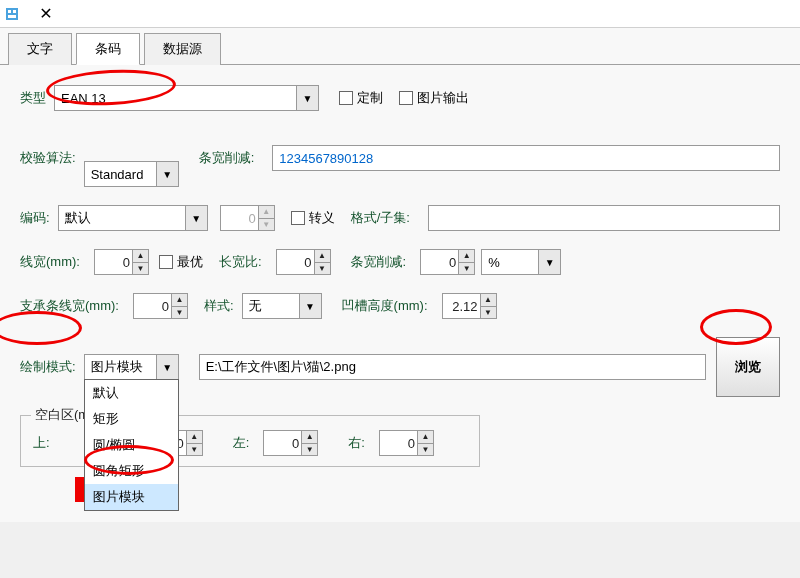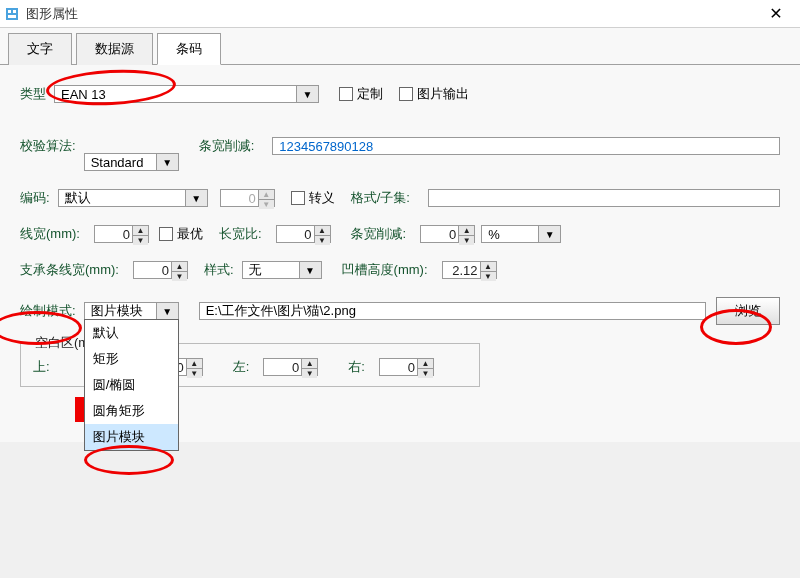--- a/index.html
+++ b/index.html
@@ -7,33 +7,33 @@
     .titlebar { height: 28px; display: flex; align-items: center; padding: 0 4px; background: #fff; border-bottom: 1px solid #d0d0d0; }
     .titlebar-icon { width: 16px; height: 16px; margin-right: 6px; display: inline-flex; align-items: center; justify-content: center; }
     .titlebar-title { flex: 1; font-size: 13px; color: #333; }
     .titlebar-close { width: 40px; text-align: center; font-size: 16px; cursor: pointer; }
     .tabs { display: flex; padding: 4px 8px 0 8px; border-bottom: 1px solid #a0a0a0; background: #f8f8f8; }
     .tab { padding: 6px 18px; border: 1px solid #a0a0a0; border-bottom: none; margin-right: 4px; background: #f0f0f0; cursor: pointer; position: relative; top: 1px; }
     .tab.active { background: #fff; border-bottom: 1px solid #fff; }
     .content { padding: 20px 20px; background: #f8f8f8; }
     .row { display: flex; align-items: center; margin-bottom: 18px; }
     .label { color: #14532d; margin-right: 8px; white-space: nowrap; }
-    .select, .input, .spinner { border: 1px solid #999; background: #fff; height: 18px; padding: 0 6px; display: inline-flex; align-items: center; position: relative; }
+    .select, .input, .spinner { border: 1px solid #999; background: #fff; height: 26px; padding: 0 6px; display: inline-flex; align-items: center; position: relative; }
     .select { min-width: 80px; padding-right: 26px; cursor: pointer; }
     .select-arrow { position: absolute; right: 0; top: 0; width: 22px; height: 100%; border-left: 1px solid #999; background: #e8e8e8; display: flex; align-items: center; justify-content: center; font-size: 10px; }
     .input { min-width: 120px; margin-left: 10px; }
     .input.blue { color: #0066cc; }
     .spinner { width: 55px; padding-right: 18px; justify-content: flex-end; color: #aaa; }
     .spinner.hasval { color: #222; }
     .spinner-btns { position: absolute; right: 0; top: 0; width: 16px; height: 100%; border-left: 1px solid #999; display: flex; flex-direction: column; }
     .spinner-btn { flex: 1; background: #e8e8e8; border-bottom: 1px solid #999; font-size: 8px; display: flex; align-items: center; justify-content: center; cursor: pointer; }
     .spinner-btn:last-child { border-bottom: none; }
     .checkbox { width: 14px; height: 14px; border: 1px solid #666; background: #fff; margin-right: 4px; display: inline-block; vertical-align: middle; cursor: pointer; }
     .cb-label { margin-right: 16px; cursor: pointer; }
-    .btn { border: 1px solid #888; background: linear-gradient(#fff,#e0e0e0); padding: 4px 18px; cursor: pointer; }
+    .btn { border: 1px solid #888; background: linear-gradient(#fff,#e0e0e0); padding: 20px 18px; cursor: pointer; font-weight: bold; }
     .fieldset { border: 1px solid #bbb; padding: 14px 12px 10px 12px; margin-top: 4px; position: relative; }
     .fieldset-legend { position: absolute; top: -10px; left: 10px; background: #f8f8f8; padding: 0 4px; color: #222; }
     .dropdown-list { position: absolute; top: 100%; left: -1px; width: calc(100% + 2px); border: 1px solid #666; background: #fff; z-index: 10; }
     .dropdown-item { padding: 4px 8px; cursor: pointer; }
     .dropdown-item:hover, .dropdown-item.selected { background: #cde8ff; }
     .red-circle { position: absolute; border: 3px solid #e00; border-radius: 50%; pointer-events: none; z-index: 20; }
     .red-box { width: 32px; height: 25px; background: #e00; margin-top: 10px; }
     .gap { display: inline-block; }
   </style>
 </head>
@@ -41,28 +41,27 @@
 
 <div class="titlebar">
   <span class="titlebar-icon">
     <svg width="16" height="16" viewBox="0 0 16 16">
         <rect x="2" y="2" width="12" height="12" fill="#4aa3df"></rect>
         <rect x="4" y="4" width="3" height="3" fill="#fff"></rect>
         <rect x="9" y="4" width="3" height="3" fill="#fff"></rect>
         <rect x="4" y="9" width="8" height="3" fill="#fff"></rect>
       </svg>
   </span>
-  <span class="titlebar-title">图形属性</span>
   <span class="titlebar-close">✕</span>
 </div>
 
 <div class="tabs">
   <div class="tab"><span>文字</span></div>
+  <div class="tab active"><span>条码</span></div>
   <div class="tab"><span>数据源</span></div>
-  <div class="tab active"><span>条码</span></div>
 </div>
 
 <div class="content" style="position:relative;">
 
   <div class="row">
     <span class="label">类型</span>
     <div class="select" style="width:265px;">
       <span>EAN 13</span>
       <span class="select-arrow">▼</span>
     </div>

